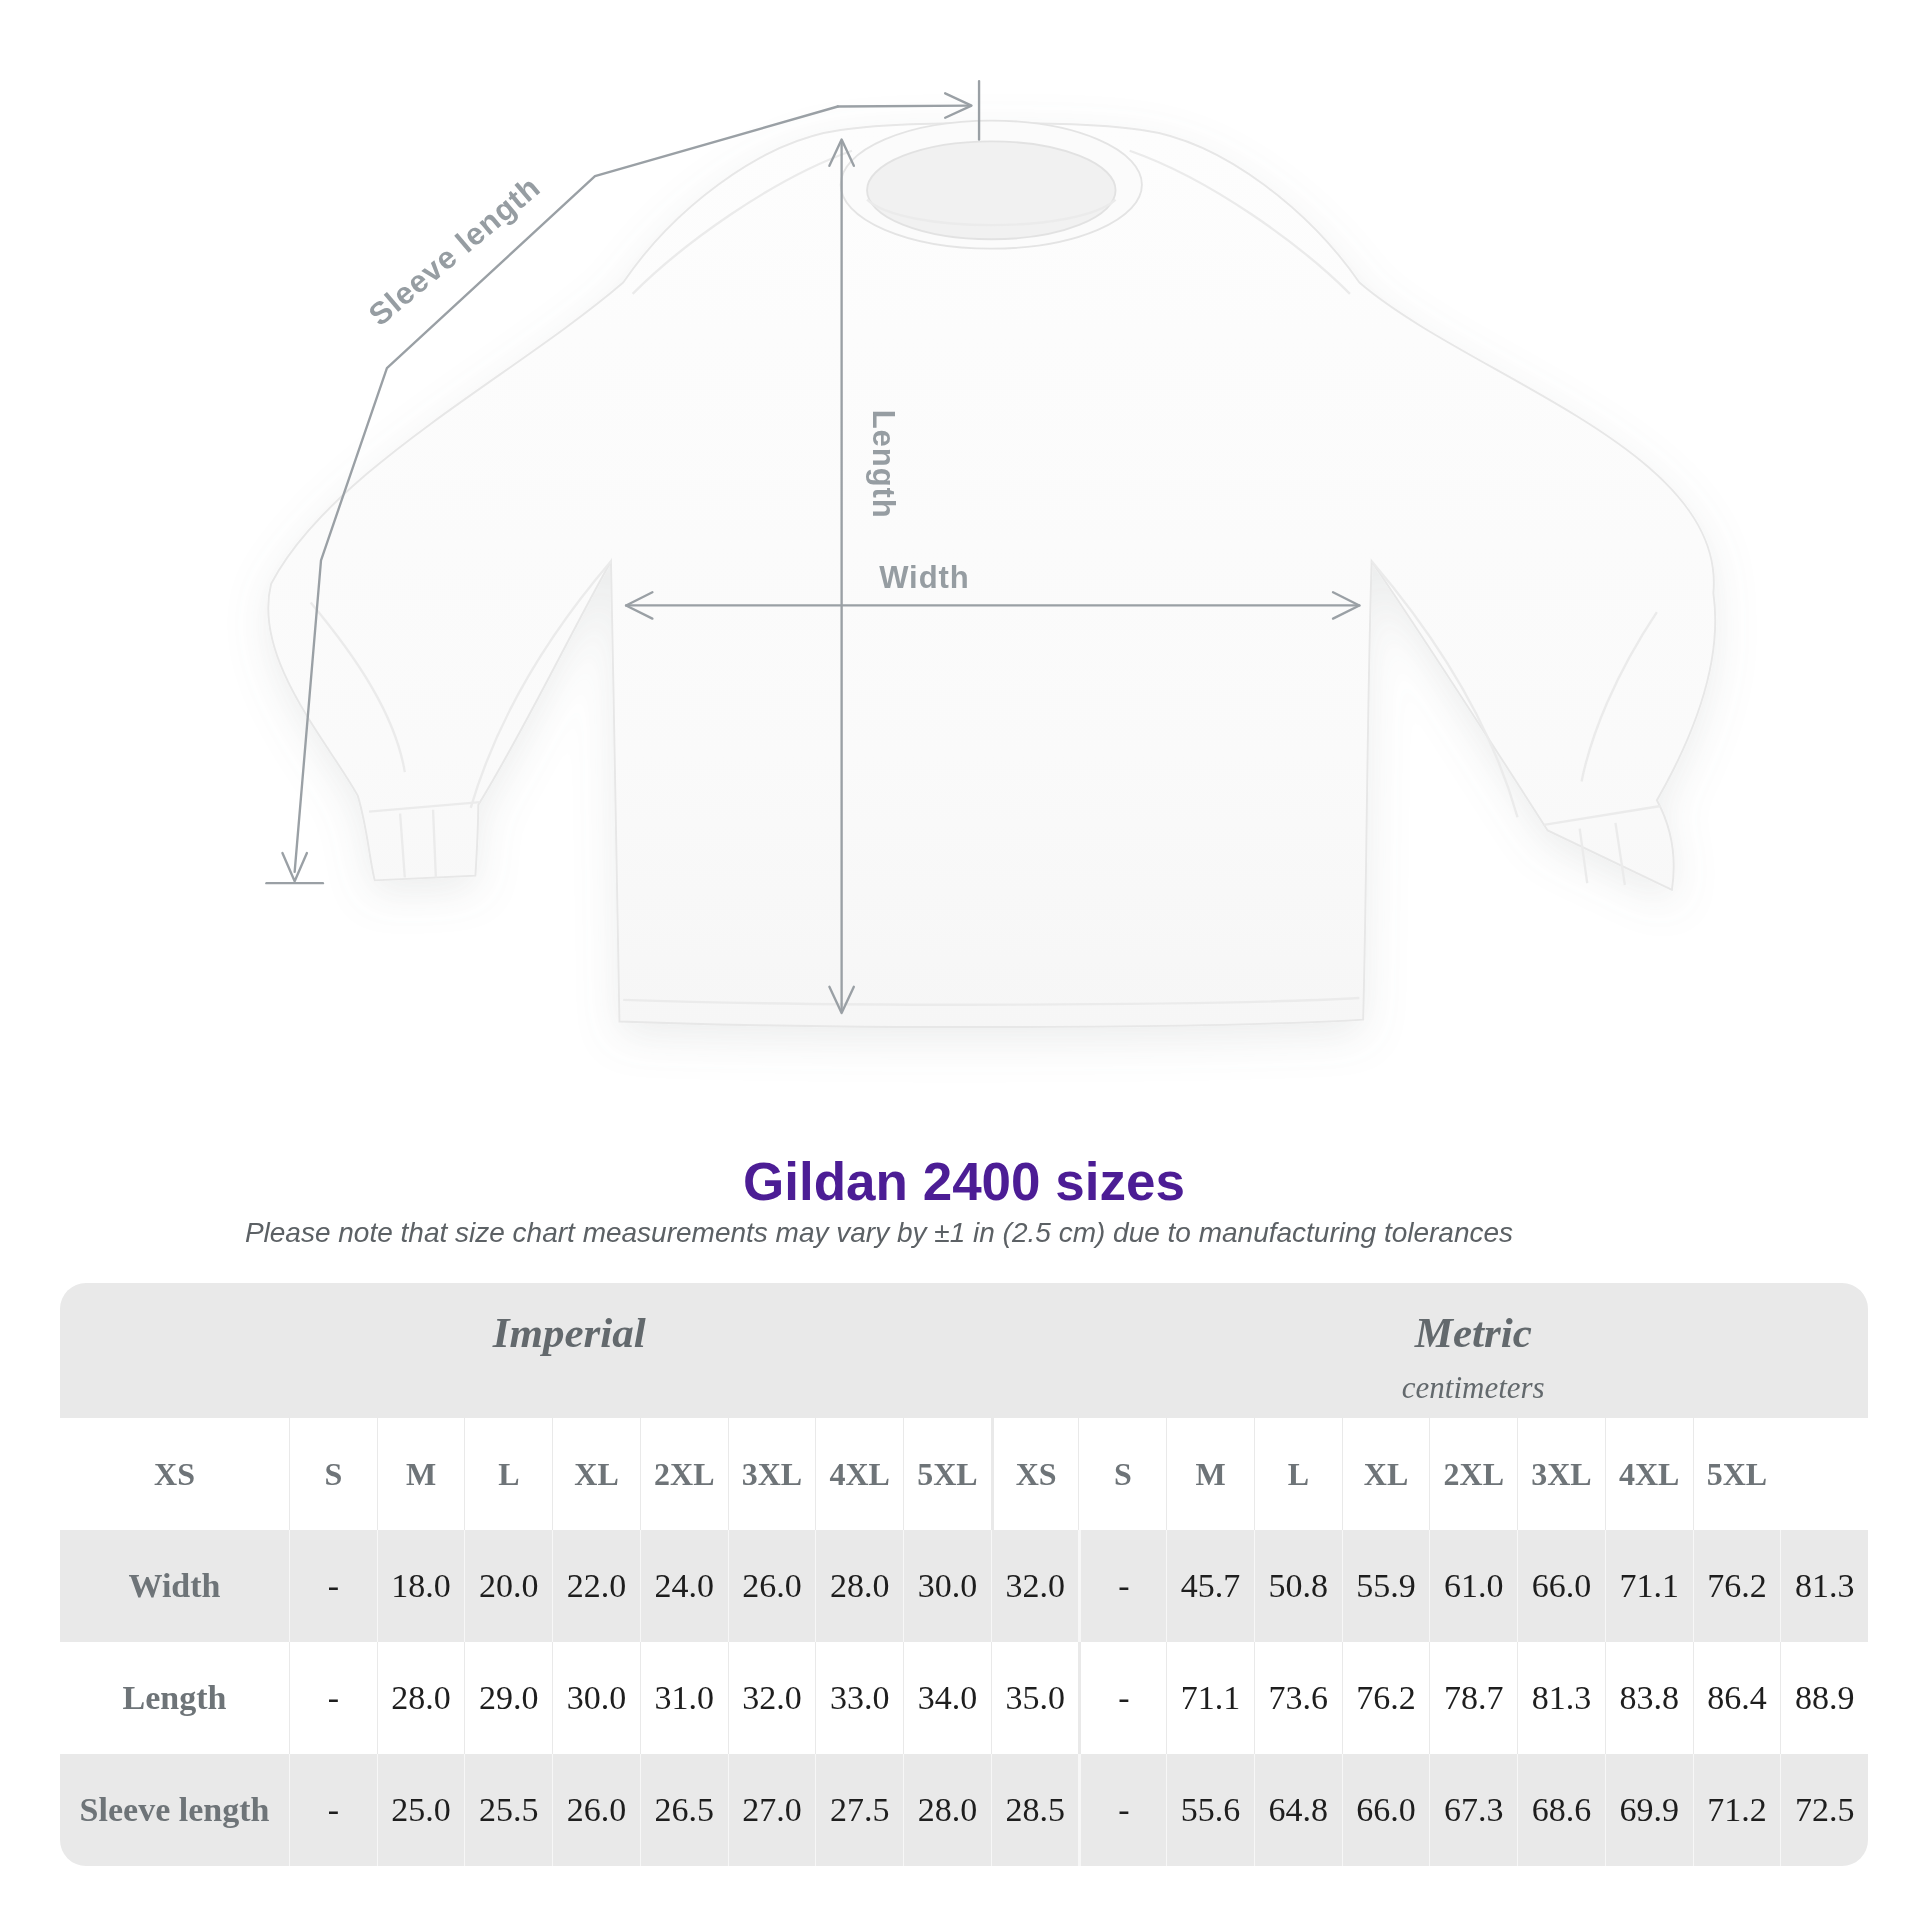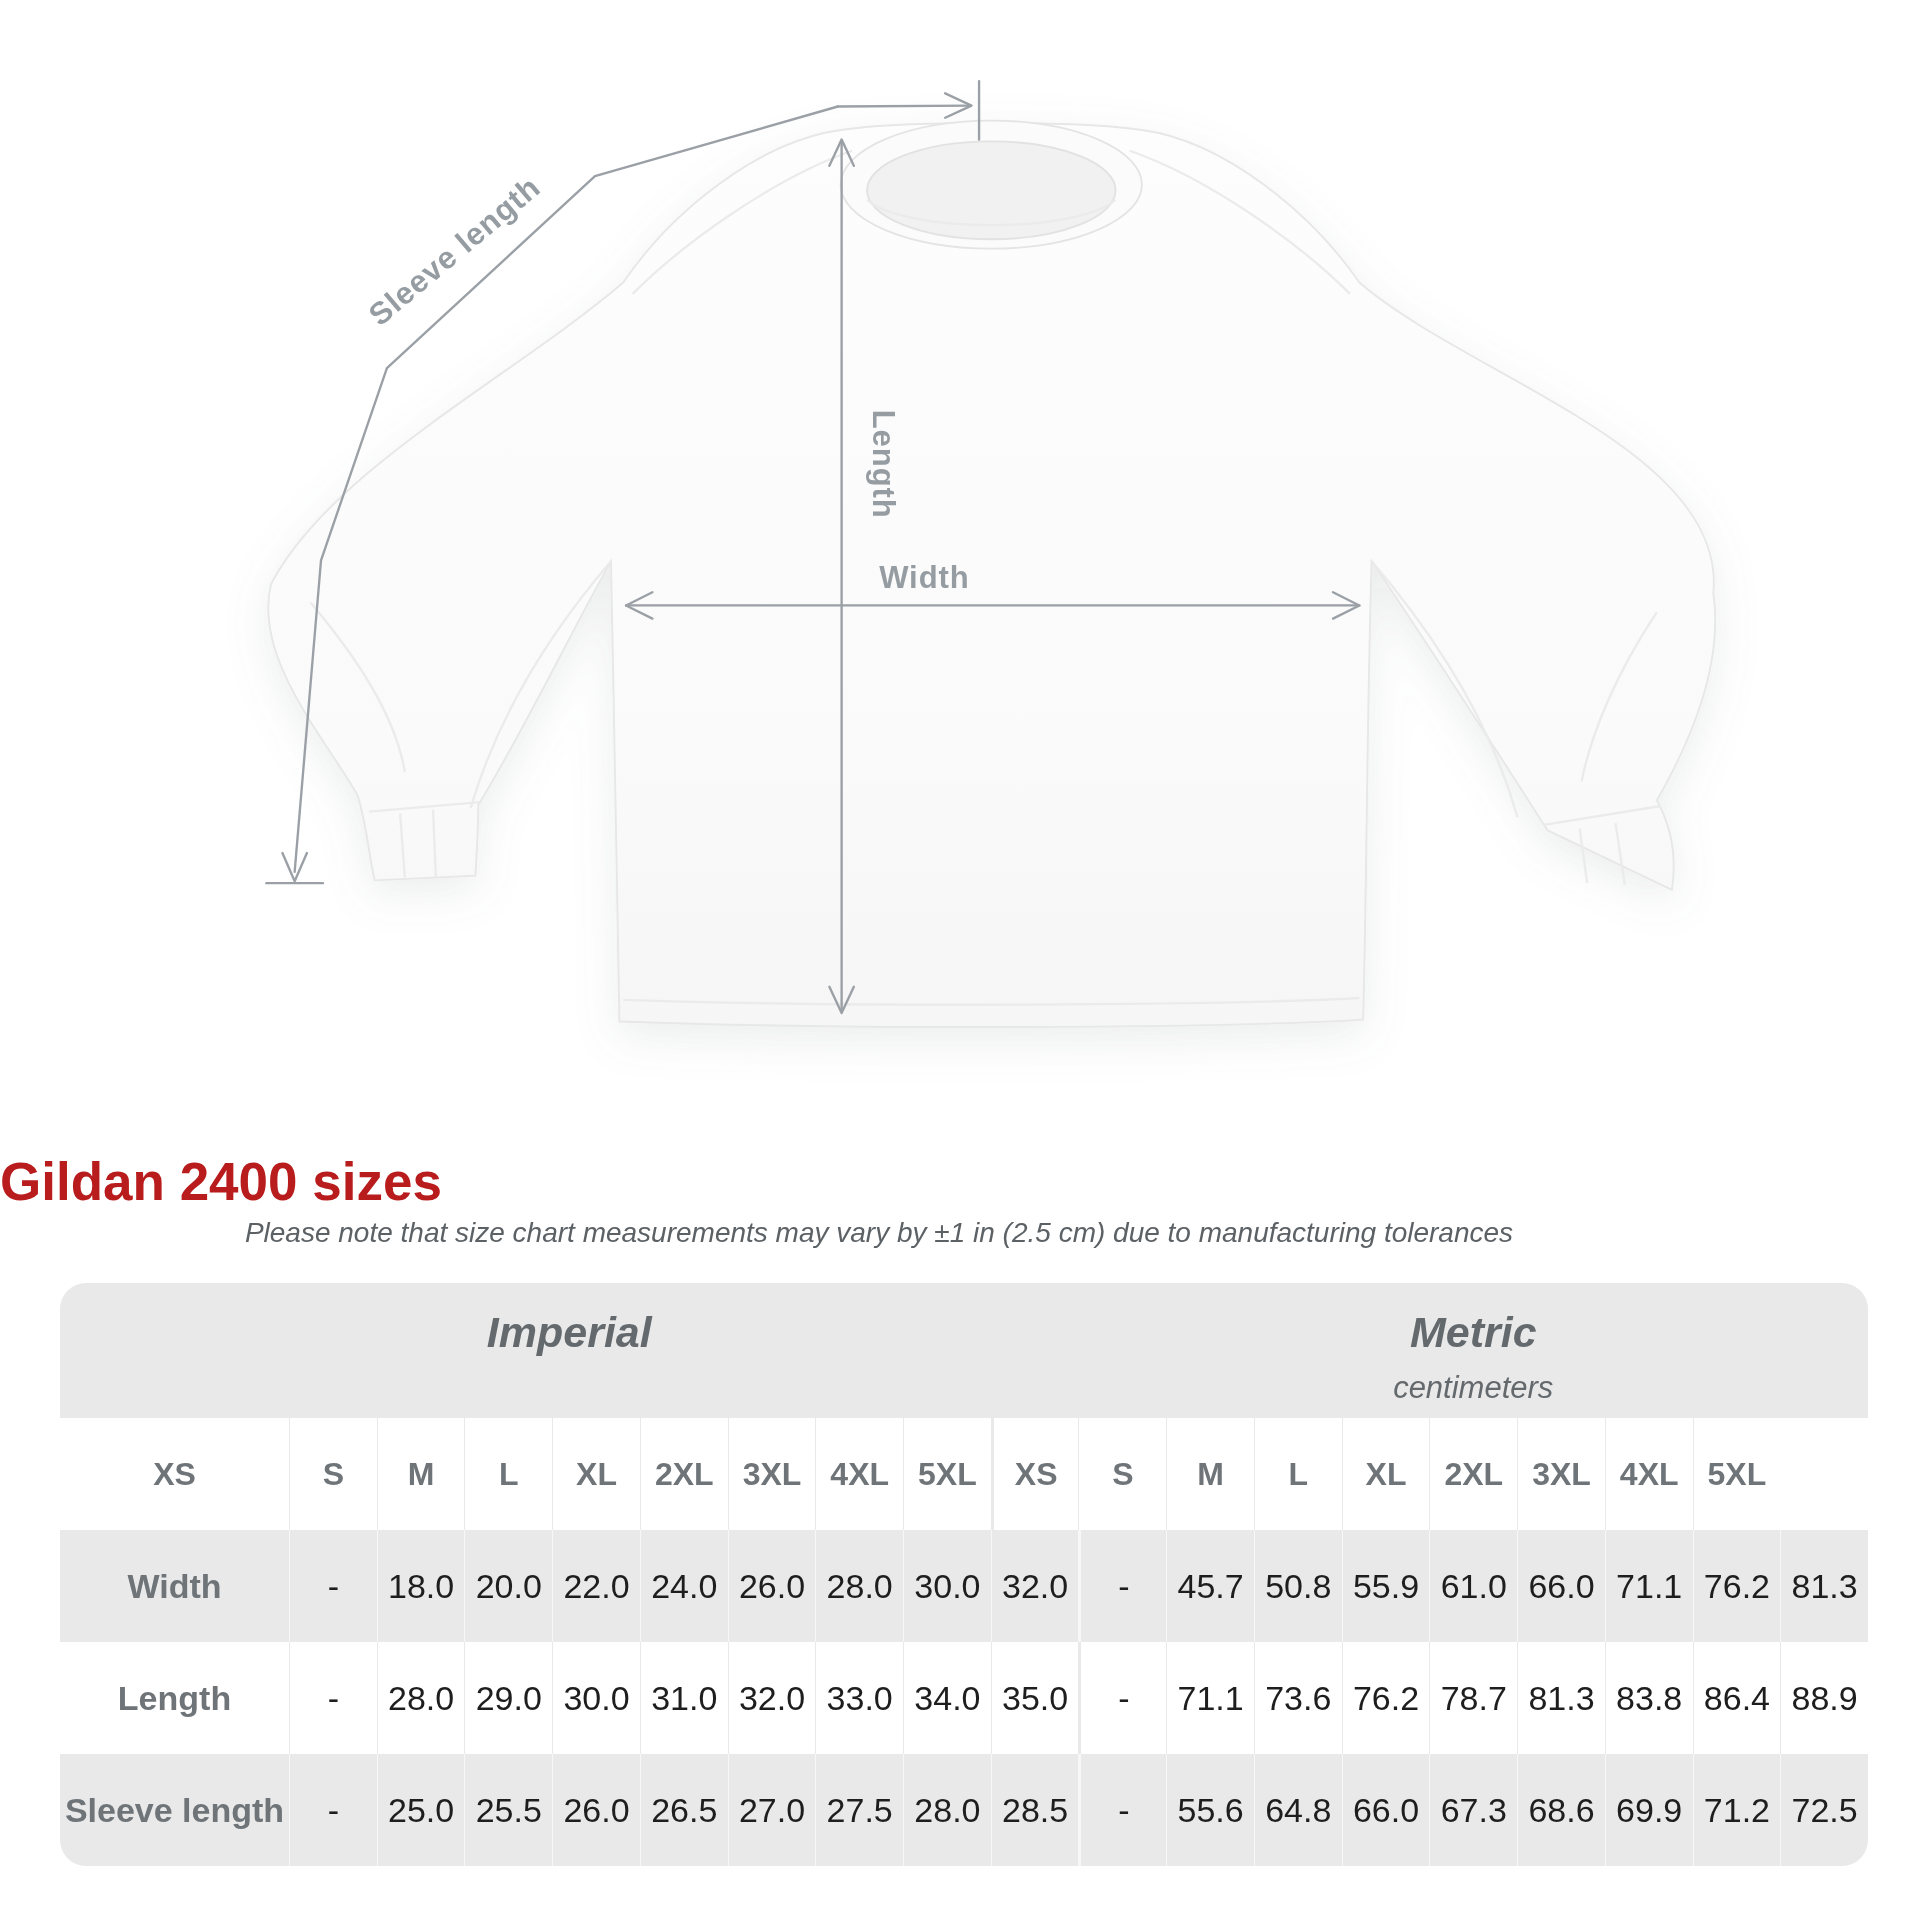--- a/index.html
+++ b/index.html
@@ -7,29 +7,29 @@
   .canvas{position:relative;width:1928px;height:1928px;background:#ffffff;}
 
   
   #diagram-svg{position:absolute;left:0;top:0;}
   .ann-line{stroke:#9aa0a5;stroke-width:2.5;fill:none;stroke-linecap:round;stroke-linejoin:round;}
   .ann-label{fill:#969da2;font-weight:bold;font-size:33px;letter-spacing:1px;}
   .shirt-outline{stroke:#e7e7e7;stroke-width:2;}
   .detail{stroke:#ebebeb;stroke-width:2.5;fill:none;}
 
   
-  .page-title{position:absolute;left:0;top:1151px;width:1928px;
-    font-size:53px;font-weight:bold;color:#b91c1c;}
+  .page-title{position:absolute;left:0;top:1151px;width:1928px;text-align:center;
+    font-size:53px;font-weight:bold;color:#4c1d95;}
   .page-subtitle{position:absolute;left:0;top:1217px;width:1758px;text-align:center;
     font-size:28px;font-style:italic;color:#5c6165;}
 
   
   .size-table{position:absolute;left:60px;top:1283px;width:1808px;height:583px;
     border-radius:26px;overflow:hidden;background:#ffffff;}
-  .t-row{display:grid;grid-template-columns:229px repeat(18,1fr);align-items:center;}
+  .t-row{display:grid;grid-template-columns:229px repeat(18,1fr);align-items:center;font-family:Liberation Serif, serif;}
   .unit-band{height:135px;background:#e9e9e9;align-items:start;}
   .unit-group{text-align:center;padding-top:24.5px;}
   .unit-name{font-size:43px;font-weight:bold;font-style:italic;color:#63696d;line-height:1.15;}
   .unit-sub{font-size:31px;font-style:italic;color:#63696d;margin-top:13px;}
   .t-row.r{height:112px;}
   .t-row.shade{background:#e9e9e9;}
   .t-row.plain{background:#ffffff;}
   .cell{height:100%;display:flex;align-items:center;justify-content:center;}
   .plain .cell + .cell{border-left:1.9px solid #e9e9e9;}
   .shade .cell + .cell{border-left:1.9px solid #f7f7f7;}

